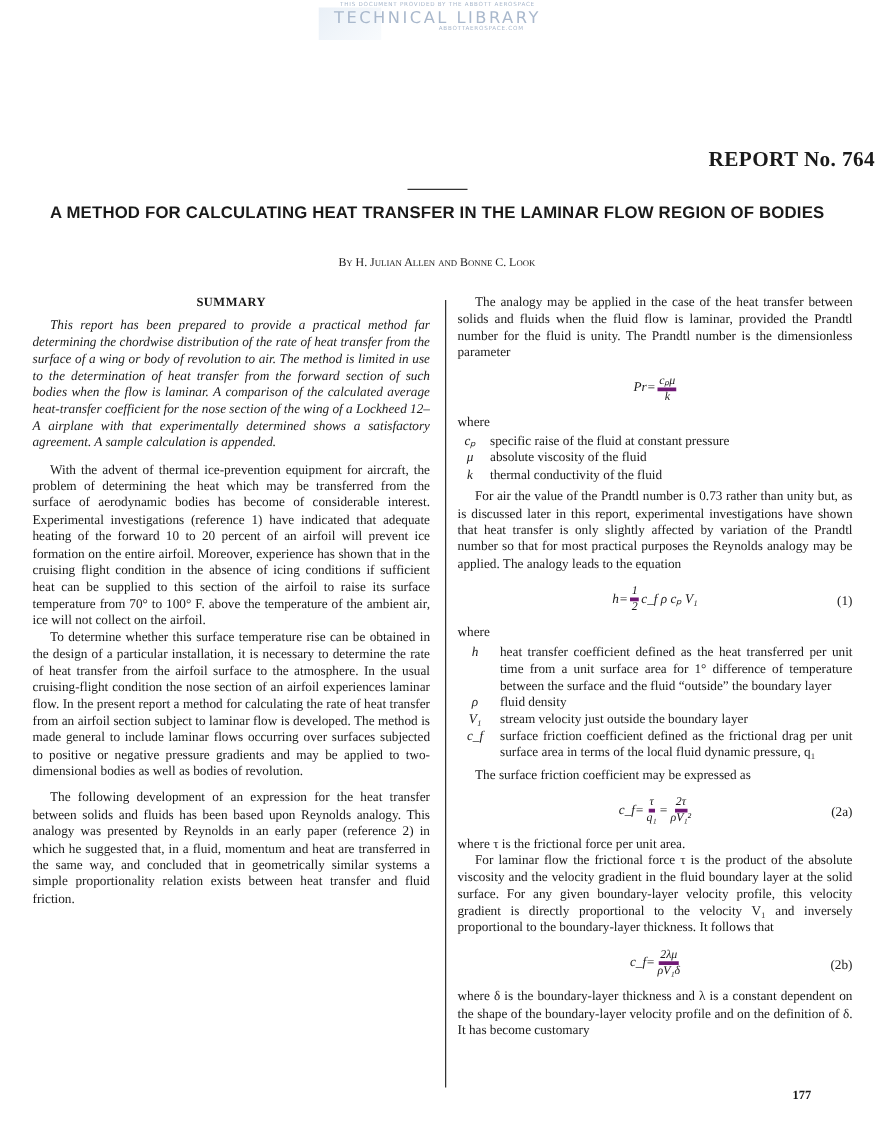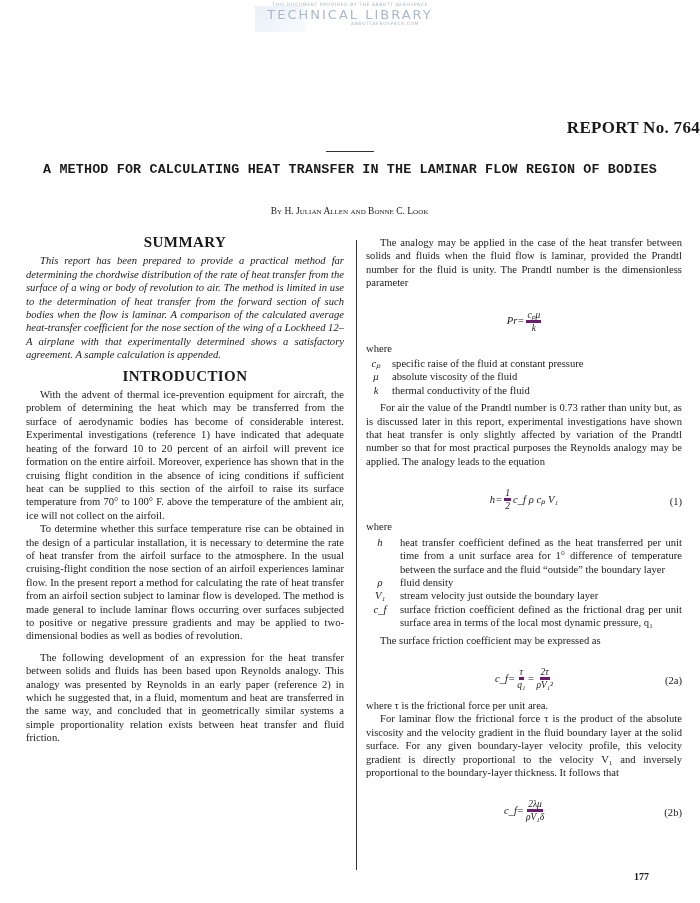--- a/index.html
+++ b/index.html
@@ -9,37 +9,37 @@
     }
     .watermark { position: absolute; top: 2px; left: 0; width: 700px; text-align: center; color: #a9b8cc; }
     .wm-line1 { font-family: "DejaVu Sans", sans-serif; font-size: 4.5px; letter-spacing: 0.6px; text-transform: uppercase; }
     .wm-line2 { font-family: "DejaVu Sans", sans-serif; font-size: 13px; letter-spacing: 2px; margin-top: 1px; line-height: 13px; }
     .wm-line3 { font-family: "DejaVu Sans", sans-serif; font-size: 4.5px; letter-spacing: 0.6px; margin-left: 70px; }
     .wm-box { position: absolute; left: 255px; top: 4px; width: 50px; height: 26px; background: linear-gradient(135deg,#dbe6f2,#f4f8fc); opacity: 0.6; z-index: -1; }
 
     .report-no { position: absolute; top: 118px; left: 0; width: 700px; text-align: right;
       font-family: "Liberation Serif", serif; font-weight: bold; font-size: 17px; letter-spacing: 0.3px; }
     .title-rule { position: absolute; top: 151px; left: 326px; width: 48px; border-top: 1.5px solid #333; }
-    .title { position: absolute; top: 162px; left: 40px; width: 620px; text-align: center;
-      font-family: Liberation Mono, monospace; font-weight: bold; font-size: 13.4px; line-height: 15px; letter-spacing: 0.15px; }
+    .title { position: absolute; top: 162px; left: 40px; width: 620px; 
+      font-family: Liberation Sans, sans-serif; font-weight: bold; font-size: 13.4px; line-height: 15px; letter-spacing: 0.15px; }
     .authors { position: absolute; top: 206px; left: 0; width: 699px; text-align: center;
       font-family: "Liberation Serif", serif; font-size: 9.5px; font-variant: small-caps; }
 
     .col { position: absolute; top: 236px; font-family: "Liberation Serif", serif; font-size: 10.6px; line-height: 13.4px; text-align: justify; }
     .col-left { left: 26px; width: 318px; }
     .col-right { left: 366px; width: 316px; }
     .col-divider { position: absolute; left: 356px; top: 240px; height: 630px; border-left: 1.3px solid #333; }
 
-    .section-heading { text-align: center; font-weight: bold; font-size: 15px; letter-spacing: 0.4px; margin: 0 0 5px 0; }
+    .section-heading { text-align: center; font-weight: bold; font-size: 10px; letter-spacing: 0.4px; margin: 0 0 5px 0; }
     p { margin: 0; text-indent: 14px; }
     p.italic { font-style: italic; }
     p.noindent { text-indent: 0; }
     .gap { height: 8px; }
 
-    .equation { position: relative; text-align: center; font-style: italic; margin: 20px 0 6px 0; height: 26px; }
+    .equation { position: relative; text-align: center; font-style: italic; margin: 10px 0 6px 0; height: 26px; }
     .equation .eqn-num { position: absolute; right: 0; top: 7px; font-style: normal; }
     .eq-body { display: inline-flex; align-items: center; gap: 2px; }
     .frac { display: inline-flex; flex-direction: column; align-items: center; font-size: 9.5px; line-height: 10px; vertical-align: middle; }
     .frac .num { border-bottom: 3px solid #701a75; padding: 0 1px; }
 
     .defs { margin: 2px 0 4px 0; }
     .def-row { display: flex; }
     .def-sym { width: 20px; font-style: italic; text-align: center; flex: 0 0 20px; }
     .def-text { flex: 1; padding-left: 6px; text-indent: -0; }
     .defs-wide .def-sym { width: 28px; flex: 0 0 28px; }
@@ -59,21 +59,20 @@
 
 <div class="report-no">REPORT No. 764</div>
 <div class="title-rule"></div>
 <div class="title">A METHOD FOR CALCULATING HEAT TRANSFER IN THE LAMINAR FLOW REGION OF BODIES</div>
 <div class="authors">By H. Julian Allen and Bonne C. Look</div>
 
 <div class="col col-left">
   <div class="section-heading">SUMMARY</div>
   <p class="italic">This report has been prepared to provide a practical method far determining the chordwise distribution of the rate of heat transfer from the surface of a wing or body of revolution to air. The method is limited in use to the determination of heat transfer from the forward section of such bodies when the flow is laminar. A comparison of the calculated average heat-transfer coefficient for the nose section of the wing of a Lockheed 12–A airplane with that experimentally determined shows a satisfactory agreement. A sample calculation is appended.</p>
   <div class="gap"></div>
-  <div class="section-heading">INTRODUCTION</div>
   <p>With the advent of thermal ice-prevention equipment for aircraft, the problem of determining the heat which may be transferred from the surface of aerodynamic bodies has become of considerable interest. Experimental investigations (reference 1) have indicated that adequate heating of the forward 10 to 20 percent of an airfoil will prevent ice formation on the entire airfoil. Moreover, experience has shown that in the cruising flight condition in the absence of icing conditions if sufficient heat can be supplied to this section of the airfoil to raise its surface temperature from 70° to 100° F. above the temperature of the ambient air, ice will not collect on the airfoil.</p>
   <p>To determine whether this surface temperature rise can be obtained in the design of a particular installation, it is necessary to determine the rate of heat transfer from the airfoil surface to the atmosphere. In the usual cruising-flight condition the nose section of an airfoil experiences laminar flow. In the present report a method for calculating the rate of heat transfer from an airfoil section subject to laminar flow is developed. The method is made general to include laminar flows occurring over surfaces subjected to positive or negative pressure gradients and may be applied to two-dimensional bodies as well as bodies of revolution.</p>
   <div class="gap"></div>
   <p>The following development of an expression for the heat transfer between solids and fluids has been based upon Reynolds analogy. This analogy was presented by Reynolds in an early paper (reference 2) in which he suggested that, in a fluid, momentum and heat are transferred in the same way, and concluded that in geometrically similar systems a simple proportionality relation exists between heat transfer and fluid friction.</p>
 </div>
 
 <div class="col-divider"></div>
 
 <div class="col col-right">
   <p>The analogy may be applied in the case of the heat transfer between solids and fluids when the fluid flow is laminar, provided the Prandtl number for the fluid is unity. The Prandtl number is the dimensionless parameter</p>
@@ -127,21 +126,21 @@
     <div class="def-row">
       <span class="def-sym">ρ</span>
       <span class="def-text">fluid density</span>
     </div>
     <div class="def-row">
       <span class="def-sym">V₁</span>
       <span class="def-text">stream velocity just outside the boundary layer</span>
     </div>
     <div class="def-row">
       <span class="def-sym">c_f</span>
-      <span class="def-text">surface friction coefficient defined as the frictional drag per unit surface area in terms of the local most dynamic pressure, q₁</span>
+      <span class="def-text">surface friction coefficient defined as the frictional drag per unit surface area in terms of the local fluid dynamic pressure, q₁</span>
     </div>
   </div>
 
   <p>The surface friction coefficient may be expressed as</p>
 
   <div class="equation">
     <span class="eq-body">
       <span>c_f=</span>
       <span class="frac">
         <span class="num">τ</span>
@@ -163,15 +162,16 @@
     <span class="eq-body">
       <span>c_f=</span>
       <span class="frac">
         <span class="num">2λμ</span>
         <span class="den">ρV₁δ</span>
       </span>
     </span>
     <span class="eqn-num">(2b)</span>
   </div>
 
+  <p class="noindent">where δ is the boundary-layer thickness and λ is a constant dependent on the shape of the boundary-layer velocity profile and on the definition of δ. It has become customary</p>
 </div>
 
 <div class="page-number">177</div>
 
 </body></html>

